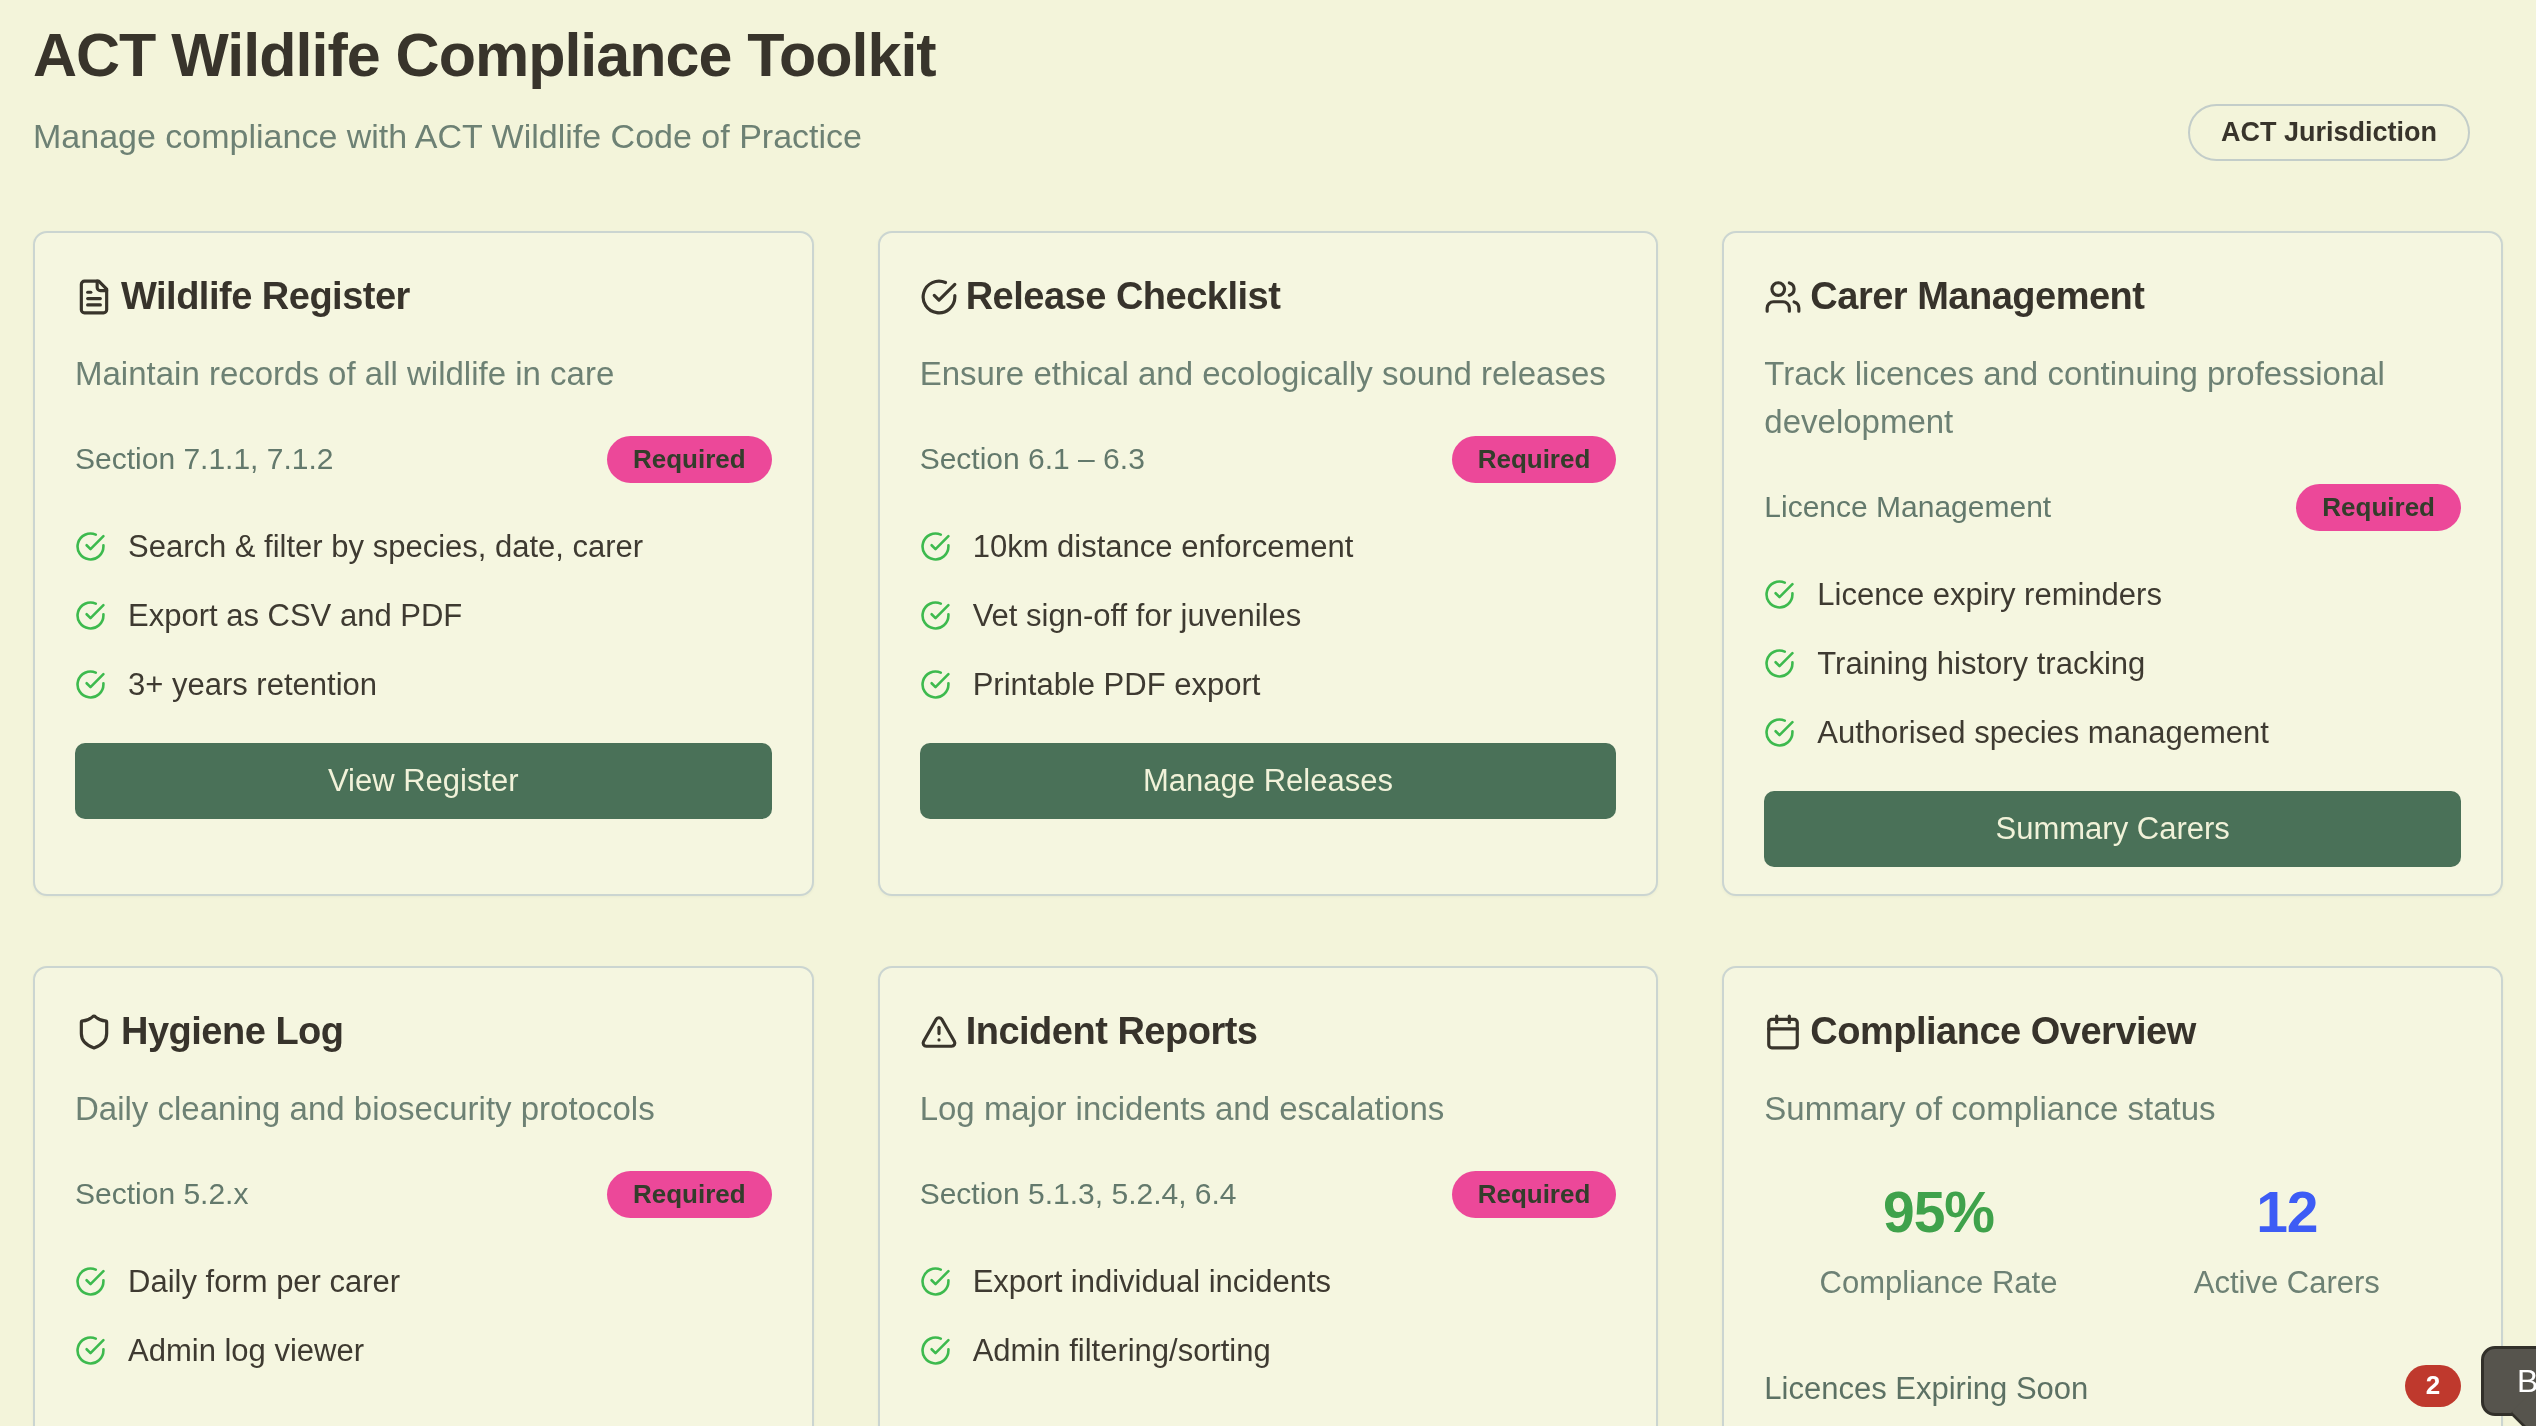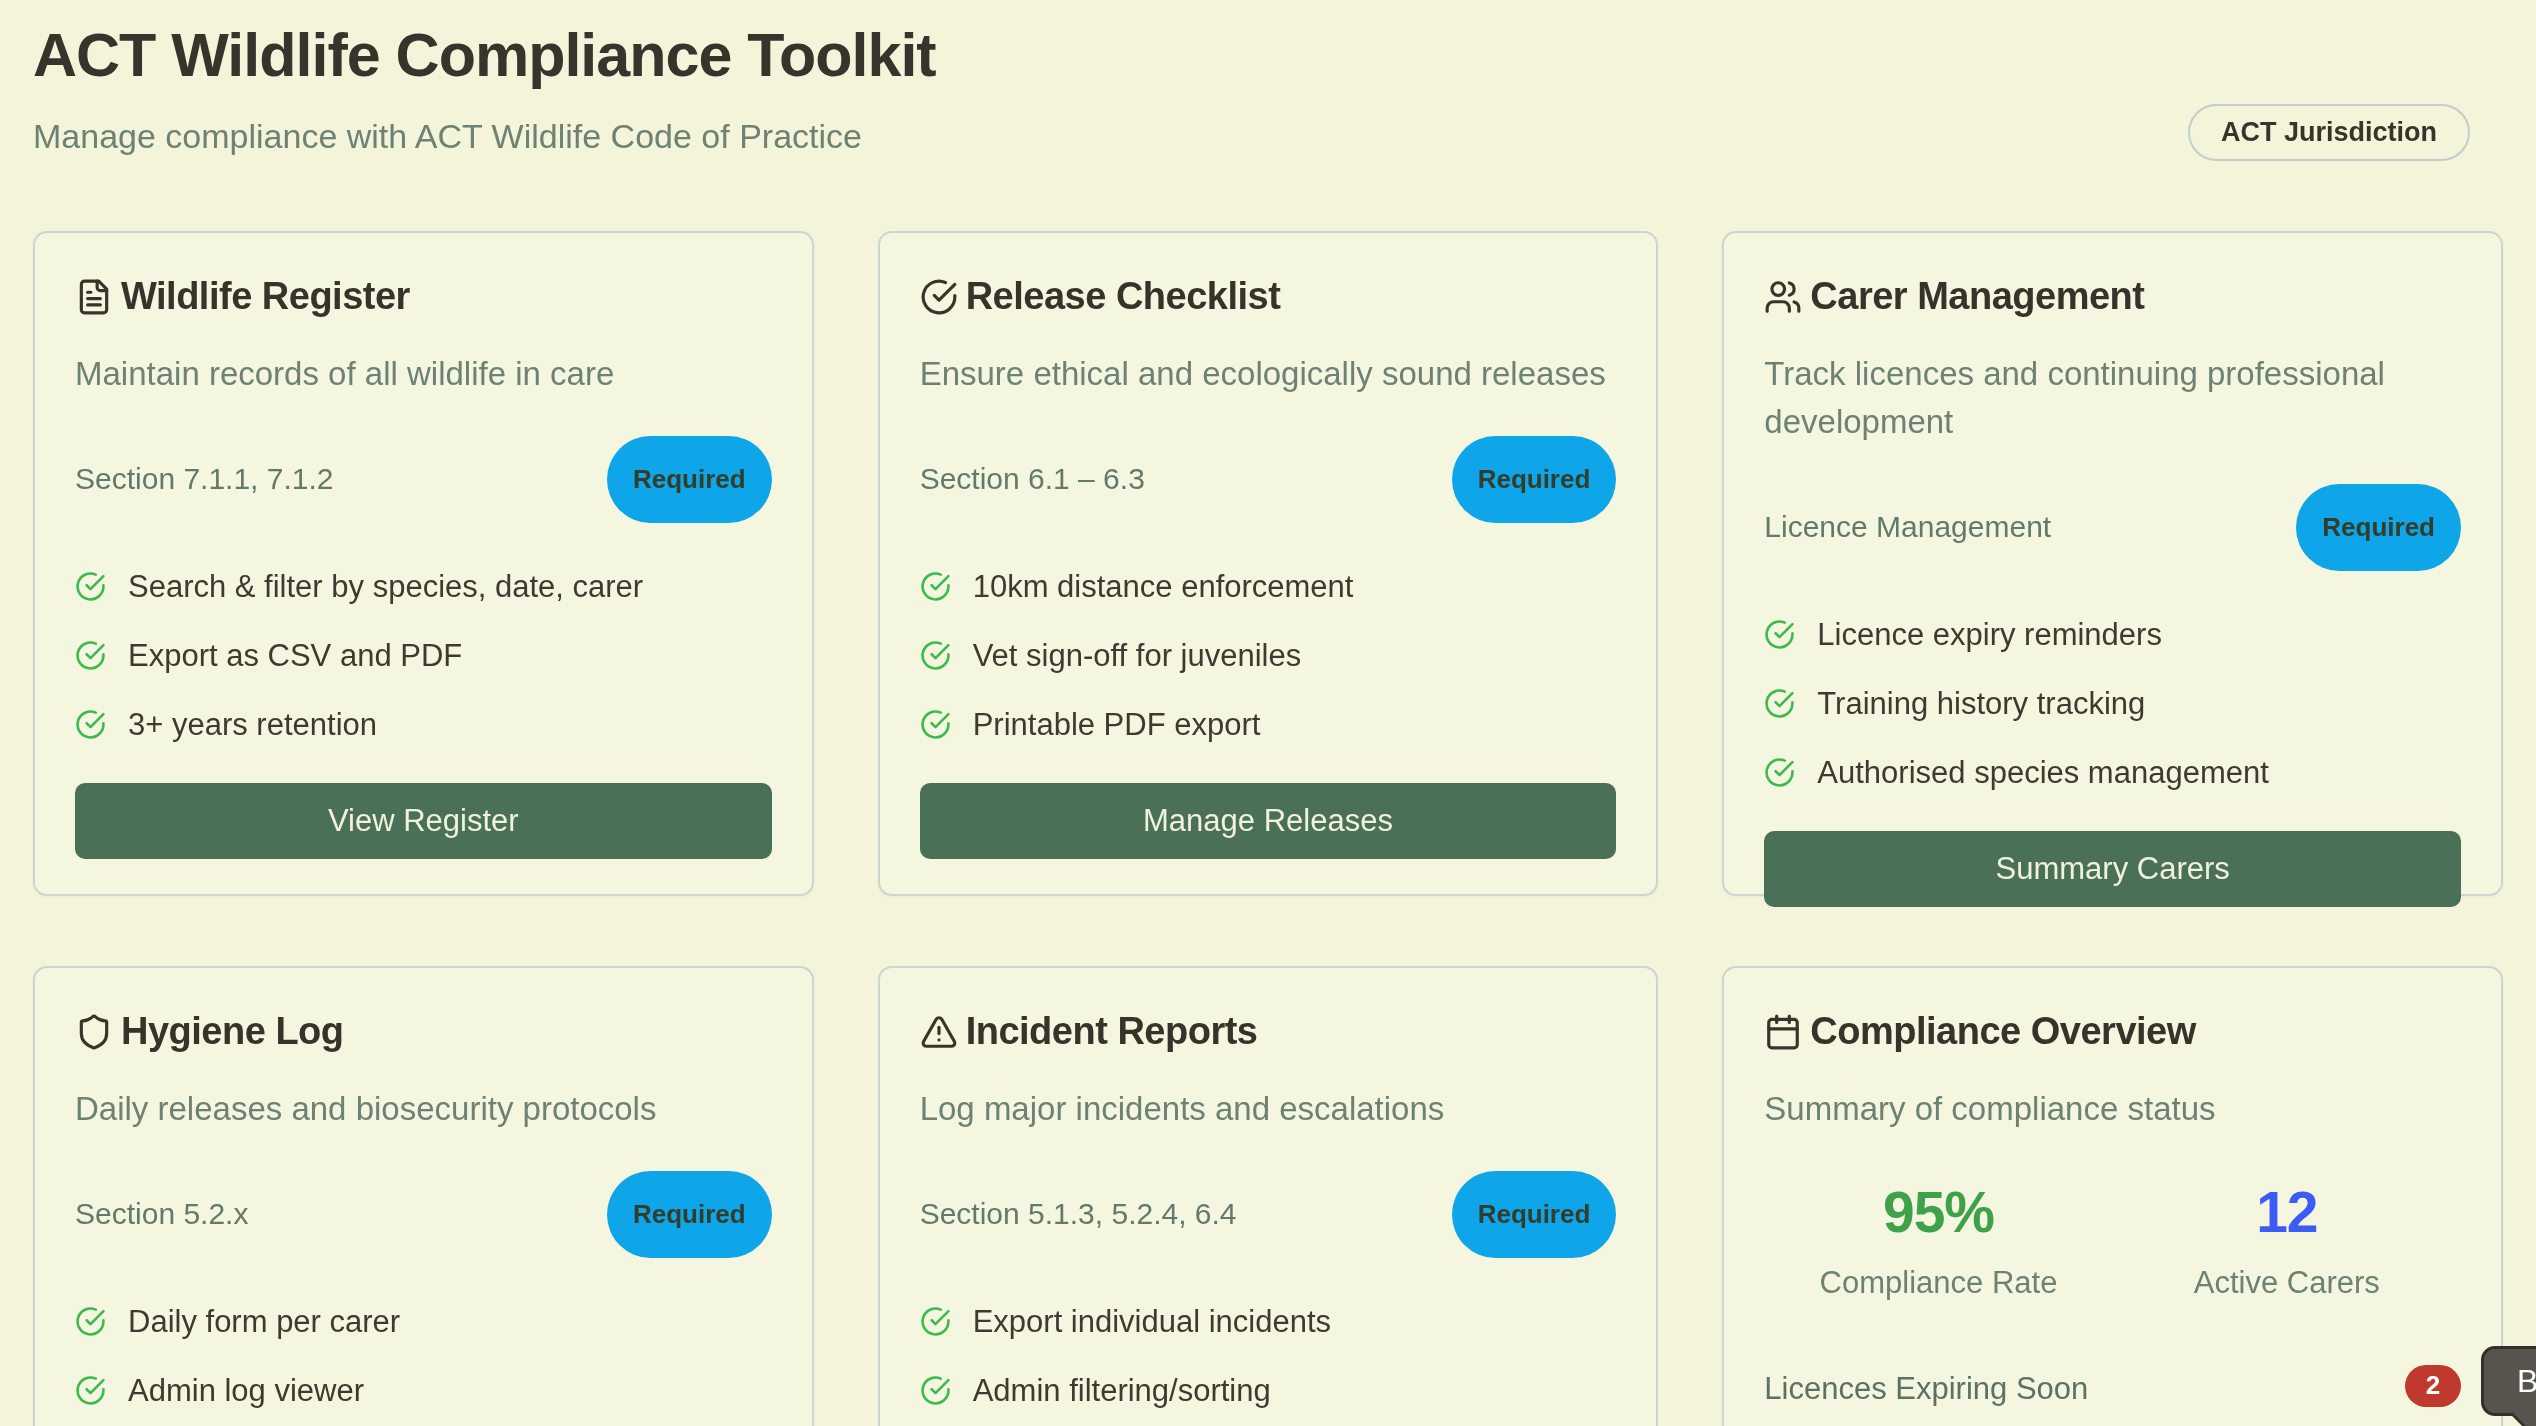--- a/index.html
+++ b/index.html
@@ -45,23 +45,23 @@
     box-shadow:0 1px 3px rgba(60,70,50,.05);
   }
   .card-header { display:flex; align-items:center; gap:8px; }
   .card-header svg { width:38px; height:38px; stroke:#38342b; flex:0 0 auto; }
   .card-title { font-size:38px; font-weight:700; color:#37332b; letter-spacing:-.5px; }
   .card-desc { margin-top:32px; font-size:33px; line-height:1.45; color:#6d8174; }
 
   .meta-row { margin-top:38px; display:flex; align-items:center; justify-content:space-between; }
   .section-label { font-size:30px; color:#63796c; }
   .required-badge {
-    background:#0ea5e9; color:#333d2b;
+    background:#ec4899; color:#333d2b;
     font-size:26px; font-weight:700;
-    padding:28px 26px; border-radius:999px;
+    padding:8px 26px; border-radius:999px;
     white-space:nowrap;
   }
 
   .feature-list { margin-top:46px; list-style:none; }
   .feature-item { display:flex; align-items:center; gap:22px; margin-bottom:33px; min-height:33px; }
   .feature-item svg { width:31px; height:31px; stroke:#3dba4e; flex:0 0 auto; }
   .feature-text { font-size:31px; color:#3e3a31; }
 
   .card-action {
     margin-top:40px; width:100%; height:76px;
@@ -236,21 +236,21 @@
       <button class="card-action">Summary Carers</button>
     </section>
 
     <section class="card">
       <div class="card-header">
         <svg viewBox="0 0 24 24" fill="none" stroke-width="2" stroke-linecap="round" stroke-linejoin="round">
             <path d="M20 13c0 5-3.5 7.5-7.66 8.95a1 1 0 0 1-.67-.01C7.5 20.5 4 18 4 13V6a1 1 0 0 1 1-1c2 0 4.5-1.2 6.24-2.72a1 1 0 0 1 1.52 0C14.51 3.81 17 5 19 5a1 1 0 0 1 1 1z"></path>
           </svg>
         <span class="card-title">Hygiene Log</span>
       </div>
-      <div class="card-desc">Daily releases and biosecurity protocols</div>
+      <div class="card-desc">Daily cleaning and biosecurity protocols</div>
       <div class="meta-row">
         <span class="section-label">Section 5.2.x</span>
         <span class="required-badge">Required</span>
       </div>
       <ul class="feature-list">
         <li class="feature-item">
             <svg viewBox="0 0 24 24" fill="none" stroke-width="2" stroke-linecap="round" stroke-linejoin="round">
               <path d="M22 11.08V12a10 10 0 1 1-5.93-9.14"></path>
               <path d="M22 4 12 14.01l-3-3"></path>
             </svg>

